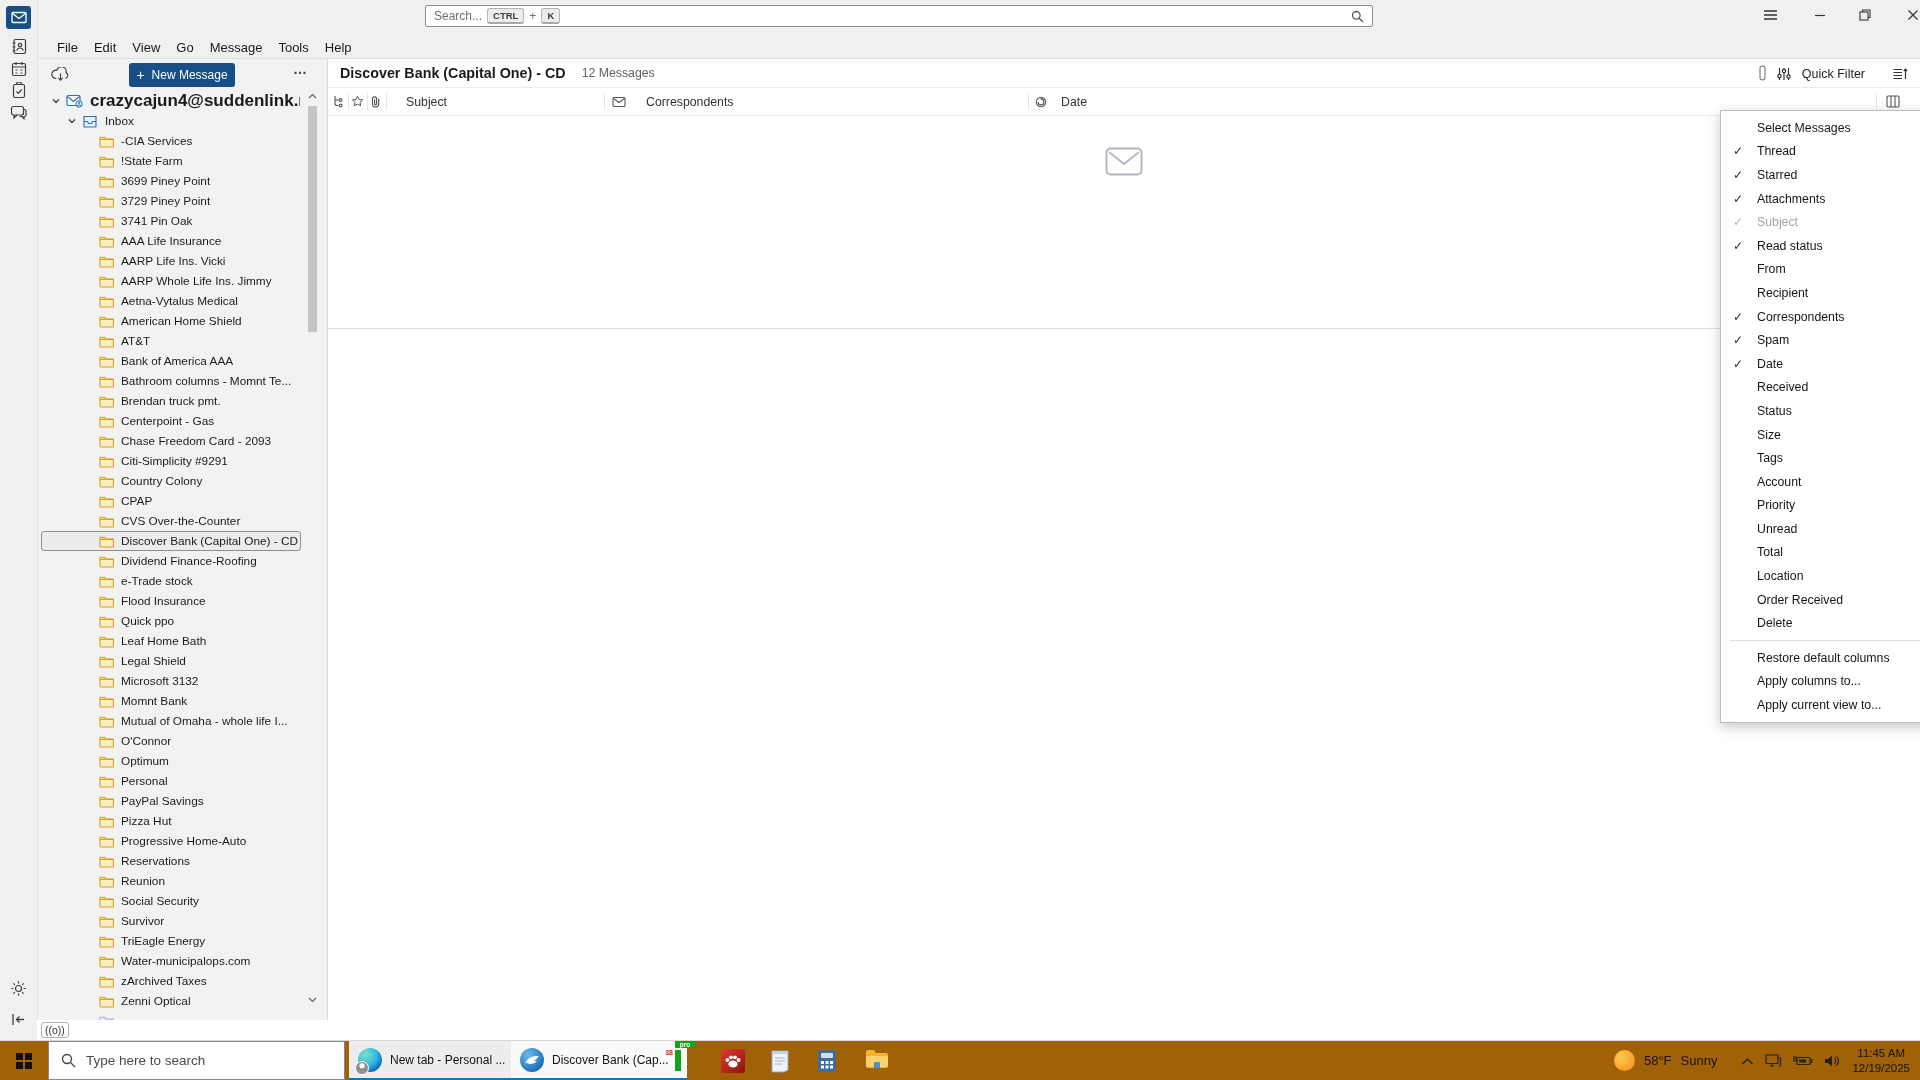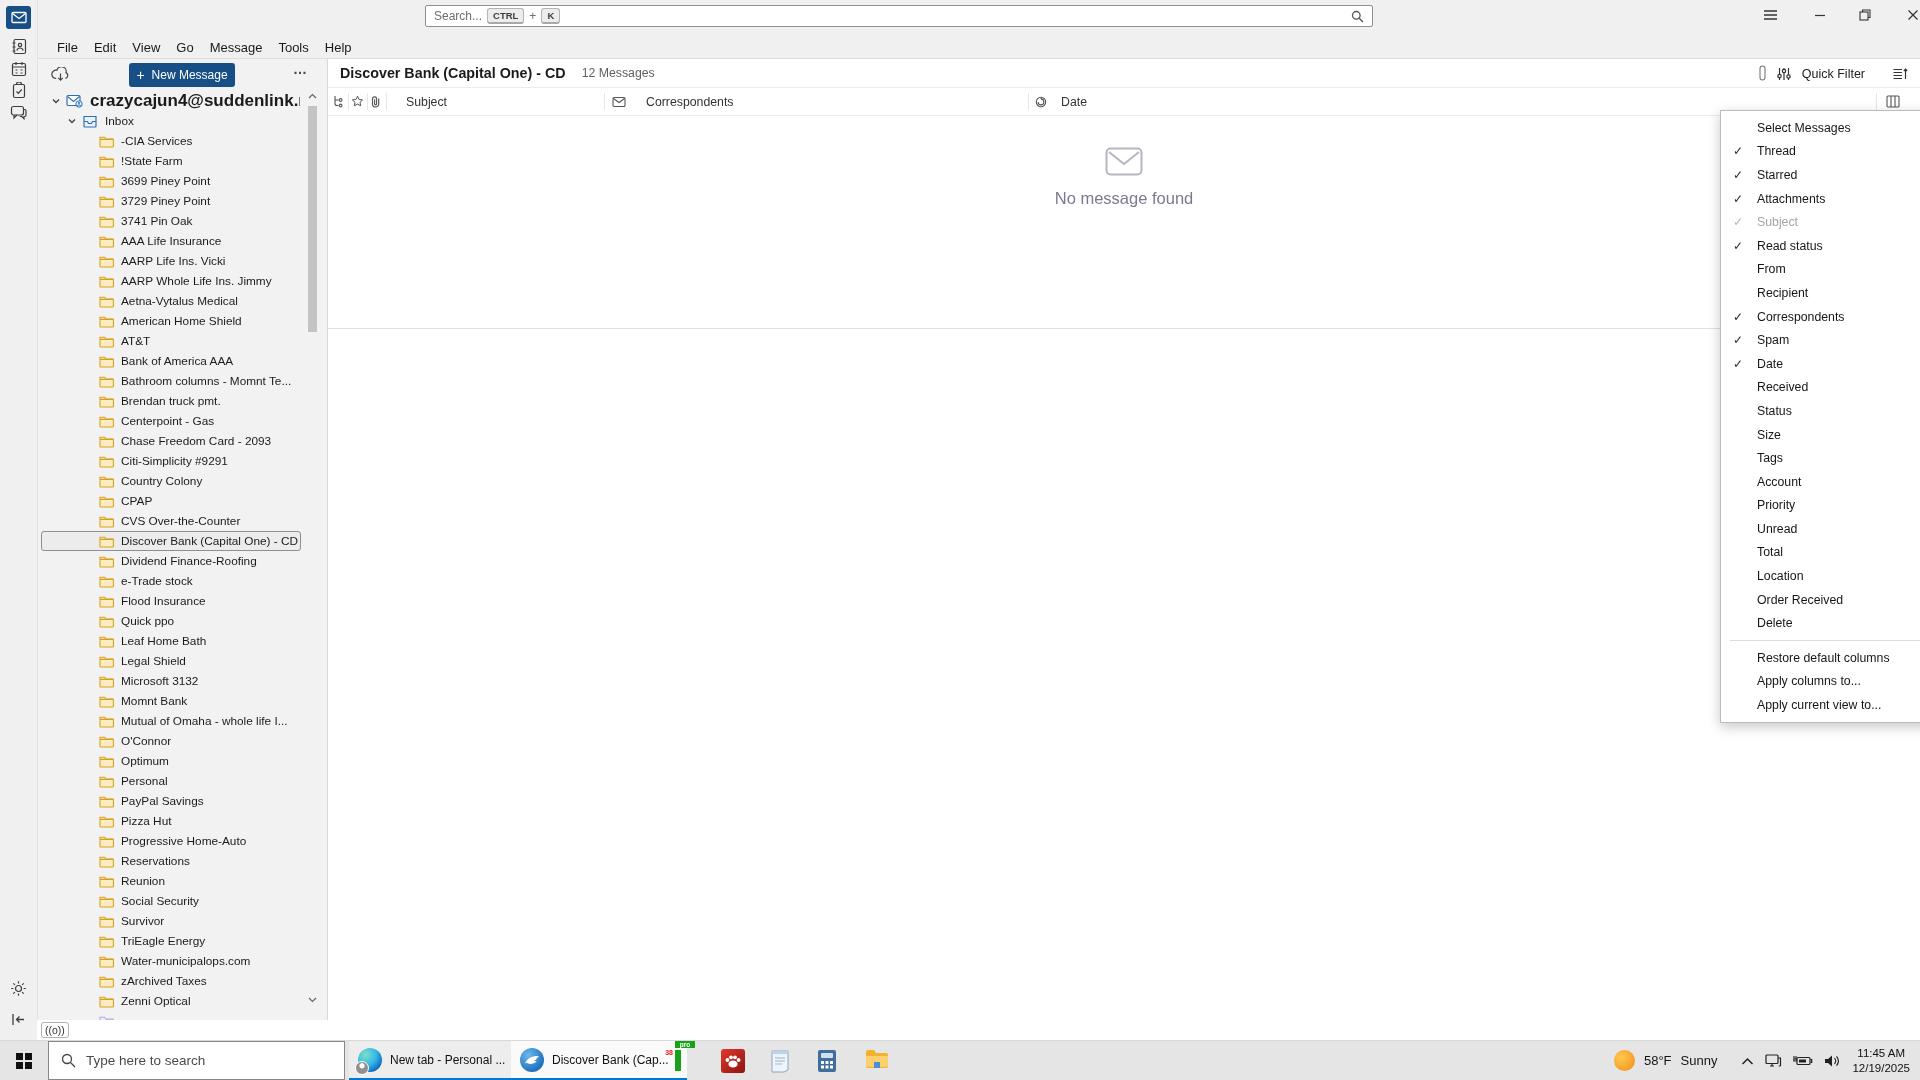--- a/index.html
+++ b/index.html
@@ -65,21 +65,21 @@
   #colmenu{position:absolute;left:1720px;top:110px;width:220px;background:#fff;border:1px solid #bcbcbc;box-shadow:0 4px 12px rgba(0,0,0,.22);padding:5px 0;z-index:40;box-sizing:border-box;}
   .cm-item{height:23.6px;display:flex;align-items:center;font-size:12.3px;color:#161616;}
   .cm-item.disabled{color:#a5a5a5;}
   .cm-check{width:24px;padding-left:12px;flex:none;font-size:12px;color:#2d2d2d;}
   .cm-item.disabled .cm-check{color:#b5b5b5;}
   .cm-label{flex:1;}
   .cm-arrow{padding-right:9px;color:#555;font-size:14px;}
   .cm-sep{height:1px;background:#dcdcdc;margin:5px 9px;}
 
   
-  #taskbar{position:absolute;left:0;top:1040px;width:1920px;height:40px;background:#e5e5e5;border-top:1px solid #d9d9d9;box-sizing:border-box;}
+  #taskbar{position:absolute;left:0;top:1040px;width:1920px;height:40px;background:#a16207;border-top:1px solid #d9d9d9;box-sizing:border-box;}
   #start-btn{position:absolute;left:0;top:0;width:48px;height:39px;display:flex;align-items:center;justify-content:center;}
   .winlogo{display:grid;grid-template-columns:7px 7px;grid-template-rows:7px 7px;gap:2px;}
   .winlogo i{background:#111;}
   #tb-searchbox{position:absolute;left:48px;top:0;width:297px;height:39px;background:#fff;border:1px solid #888;box-sizing:border-box;display:flex;align-items:center;padding-left:12px;gap:10px;font-size:13.5px;color:#4a4a4a;}
   .task-app{position:absolute;top:0;height:37px;display:flex;align-items:center;padding:0 9px;gap:8px;font-size:12px;color:#111;border-bottom:2px solid #0078d4;white-space:nowrap;overflow:hidden;}
   #task-edge{left:349px;width:158px;background:#ededed;}
   #task-tbird{left:511px;width:158px;background:#fafafa;}
   .tb-icon{position:absolute;top:8px;width:24px;height:24px;}
   .edge-ic{width:24px;height:24px;border-radius:50%;background:radial-gradient(circle at 32% 28%,#7ce0c4 0%,#35b7e8 45%,#0b63b8 80%);position:relative;flex:none;}
   .edge-avatar{position:absolute;left:-3px;bottom:-3px;width:12px;height:12px;border-radius:50%;background:radial-gradient(circle at 50% 32%,#fdfdfd 0 22%,#8f8f8f 30%);border:1px solid #fff;}
@@ -761,21 +761,20 @@
             <rect x="1" y="1" width="12" height="11" rx="1"></rect>
             <path d="M5 1 v11 M9 1 v11"></path>
           </svg>
         </span>
     </div>
     <div id="empty-state">
       <span id="empty-env"><svg width="38" height="29" viewBox="0 0 38 29" fill="none" stroke="#b7b5c4" stroke-width="2">
             <rect x="1.5" y="1.5" width="35" height="26" rx="4"></rect>
             <path d="M4 5 L19 17 L34 5"></path>
           </svg></span>
-      <div id="empty-text">No message found</div>
     </div>
     <div id="preview-divider"></div>
   </div>
 
   <div id="colmenu">
       <div class="cm-item">
         <span class="cm-check"></span>
         <span class="cm-label">Select Messages</span>
       </div>
       <div class="cm-item">

